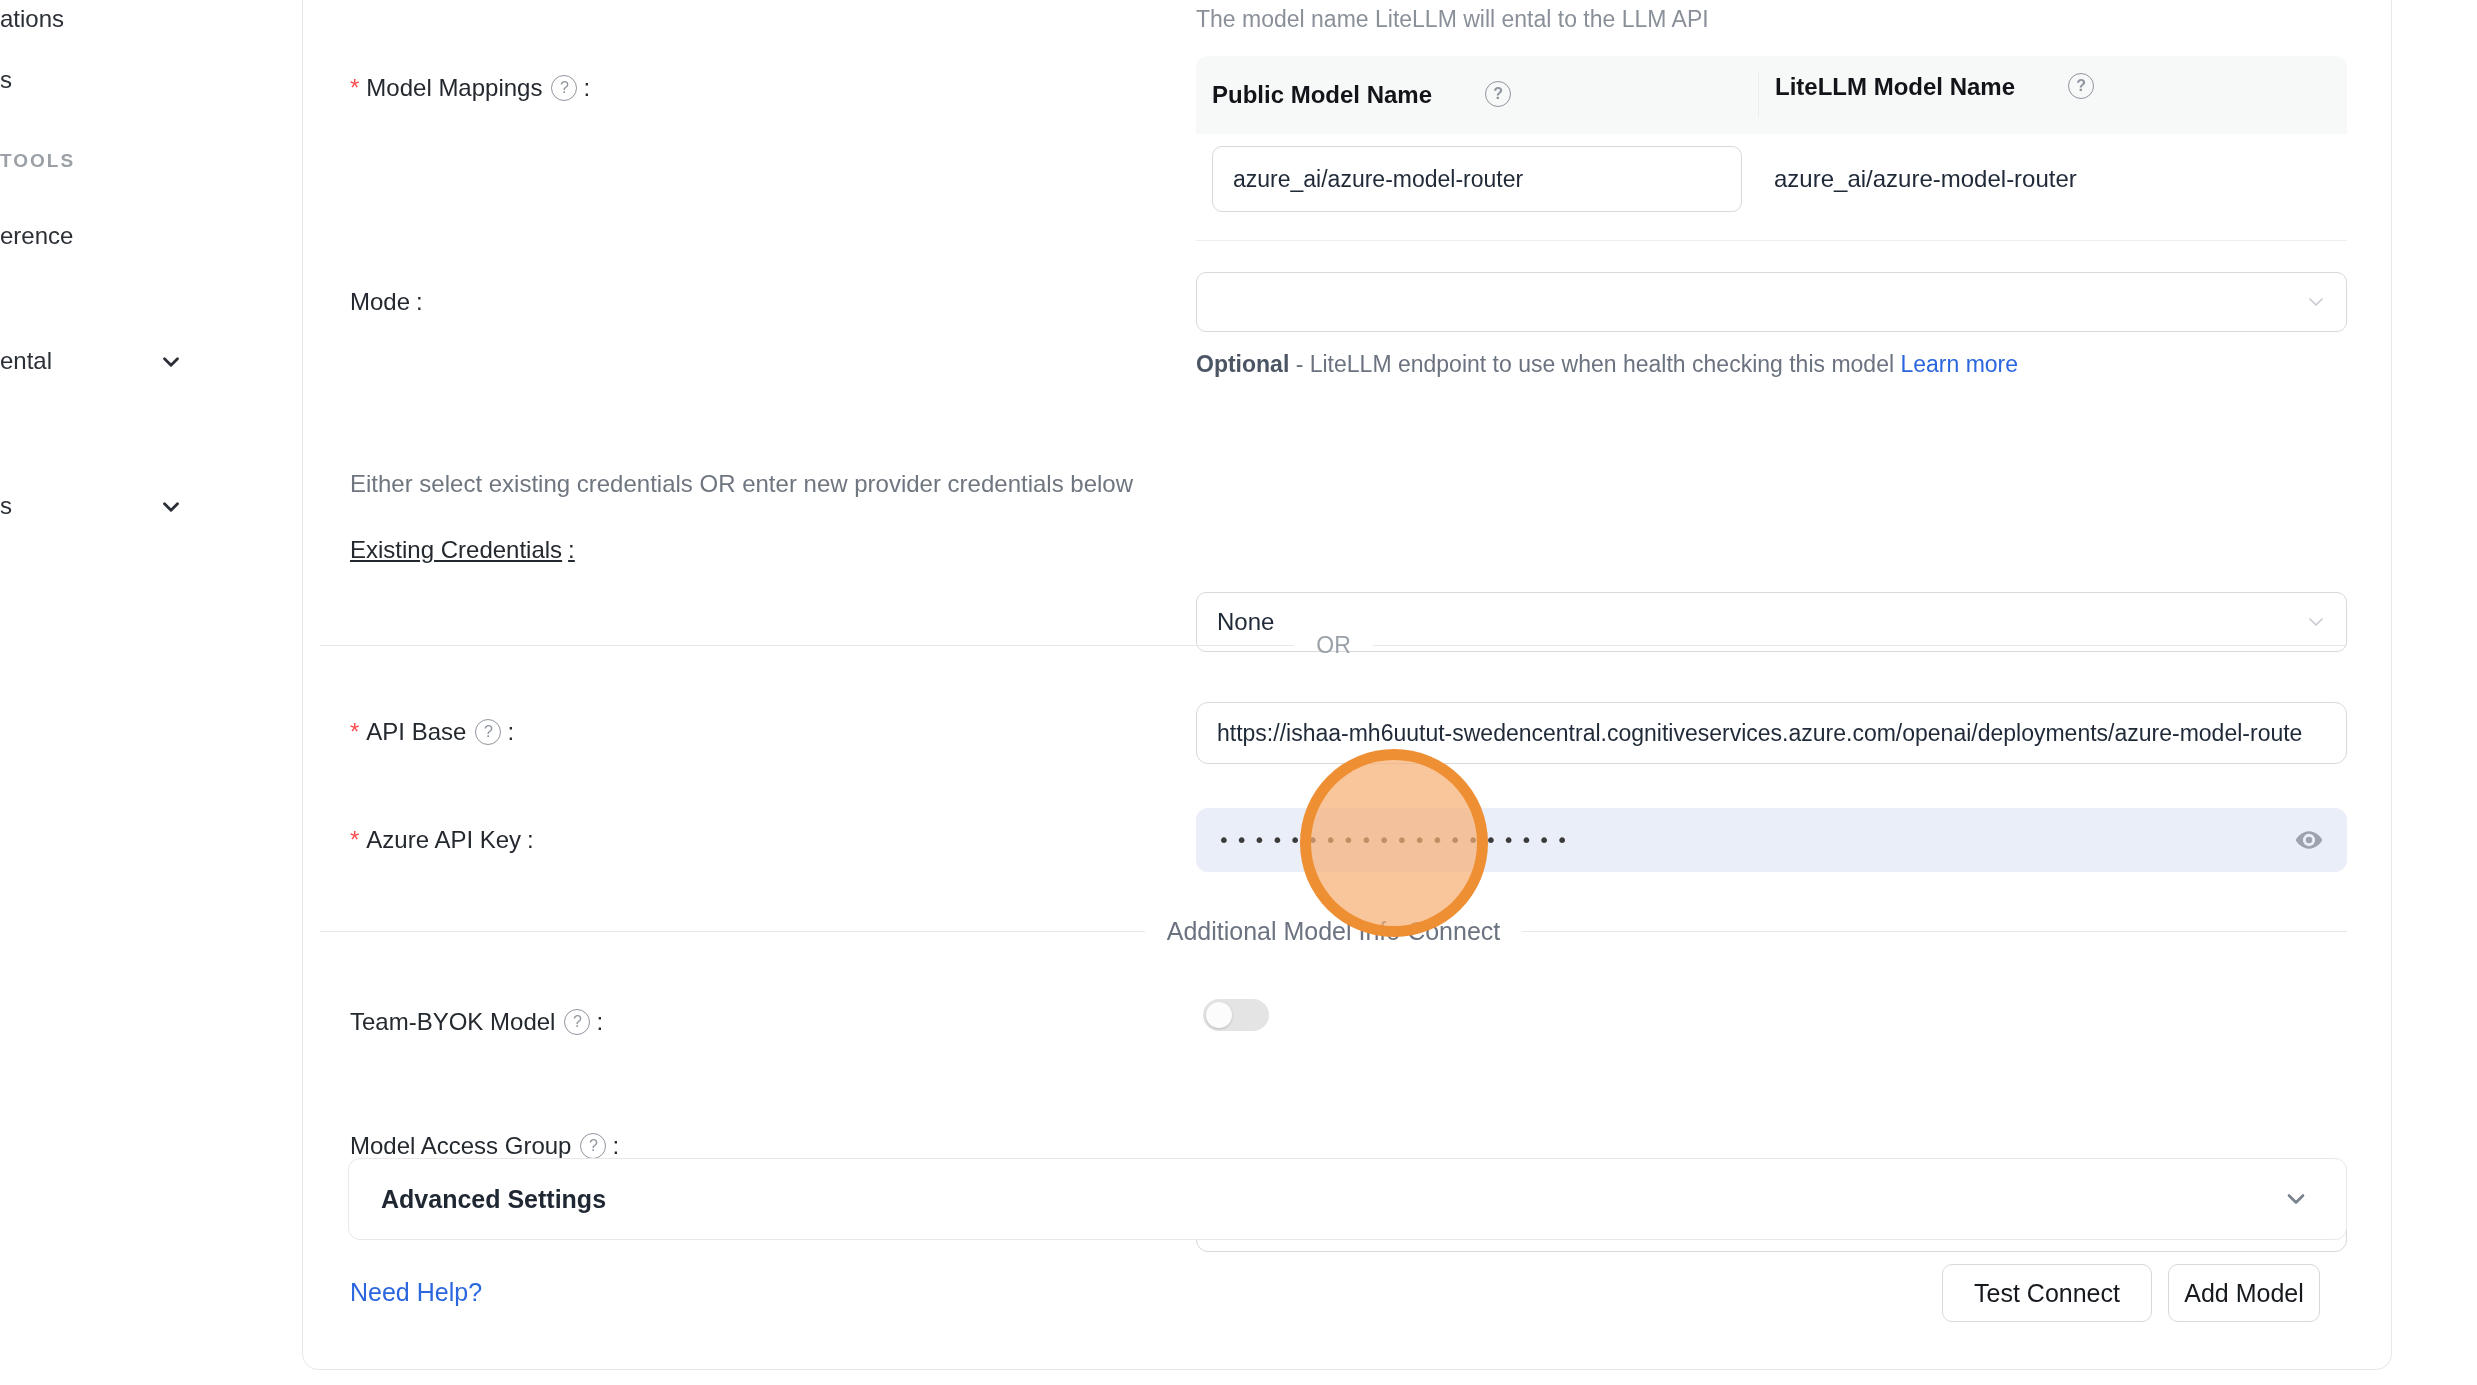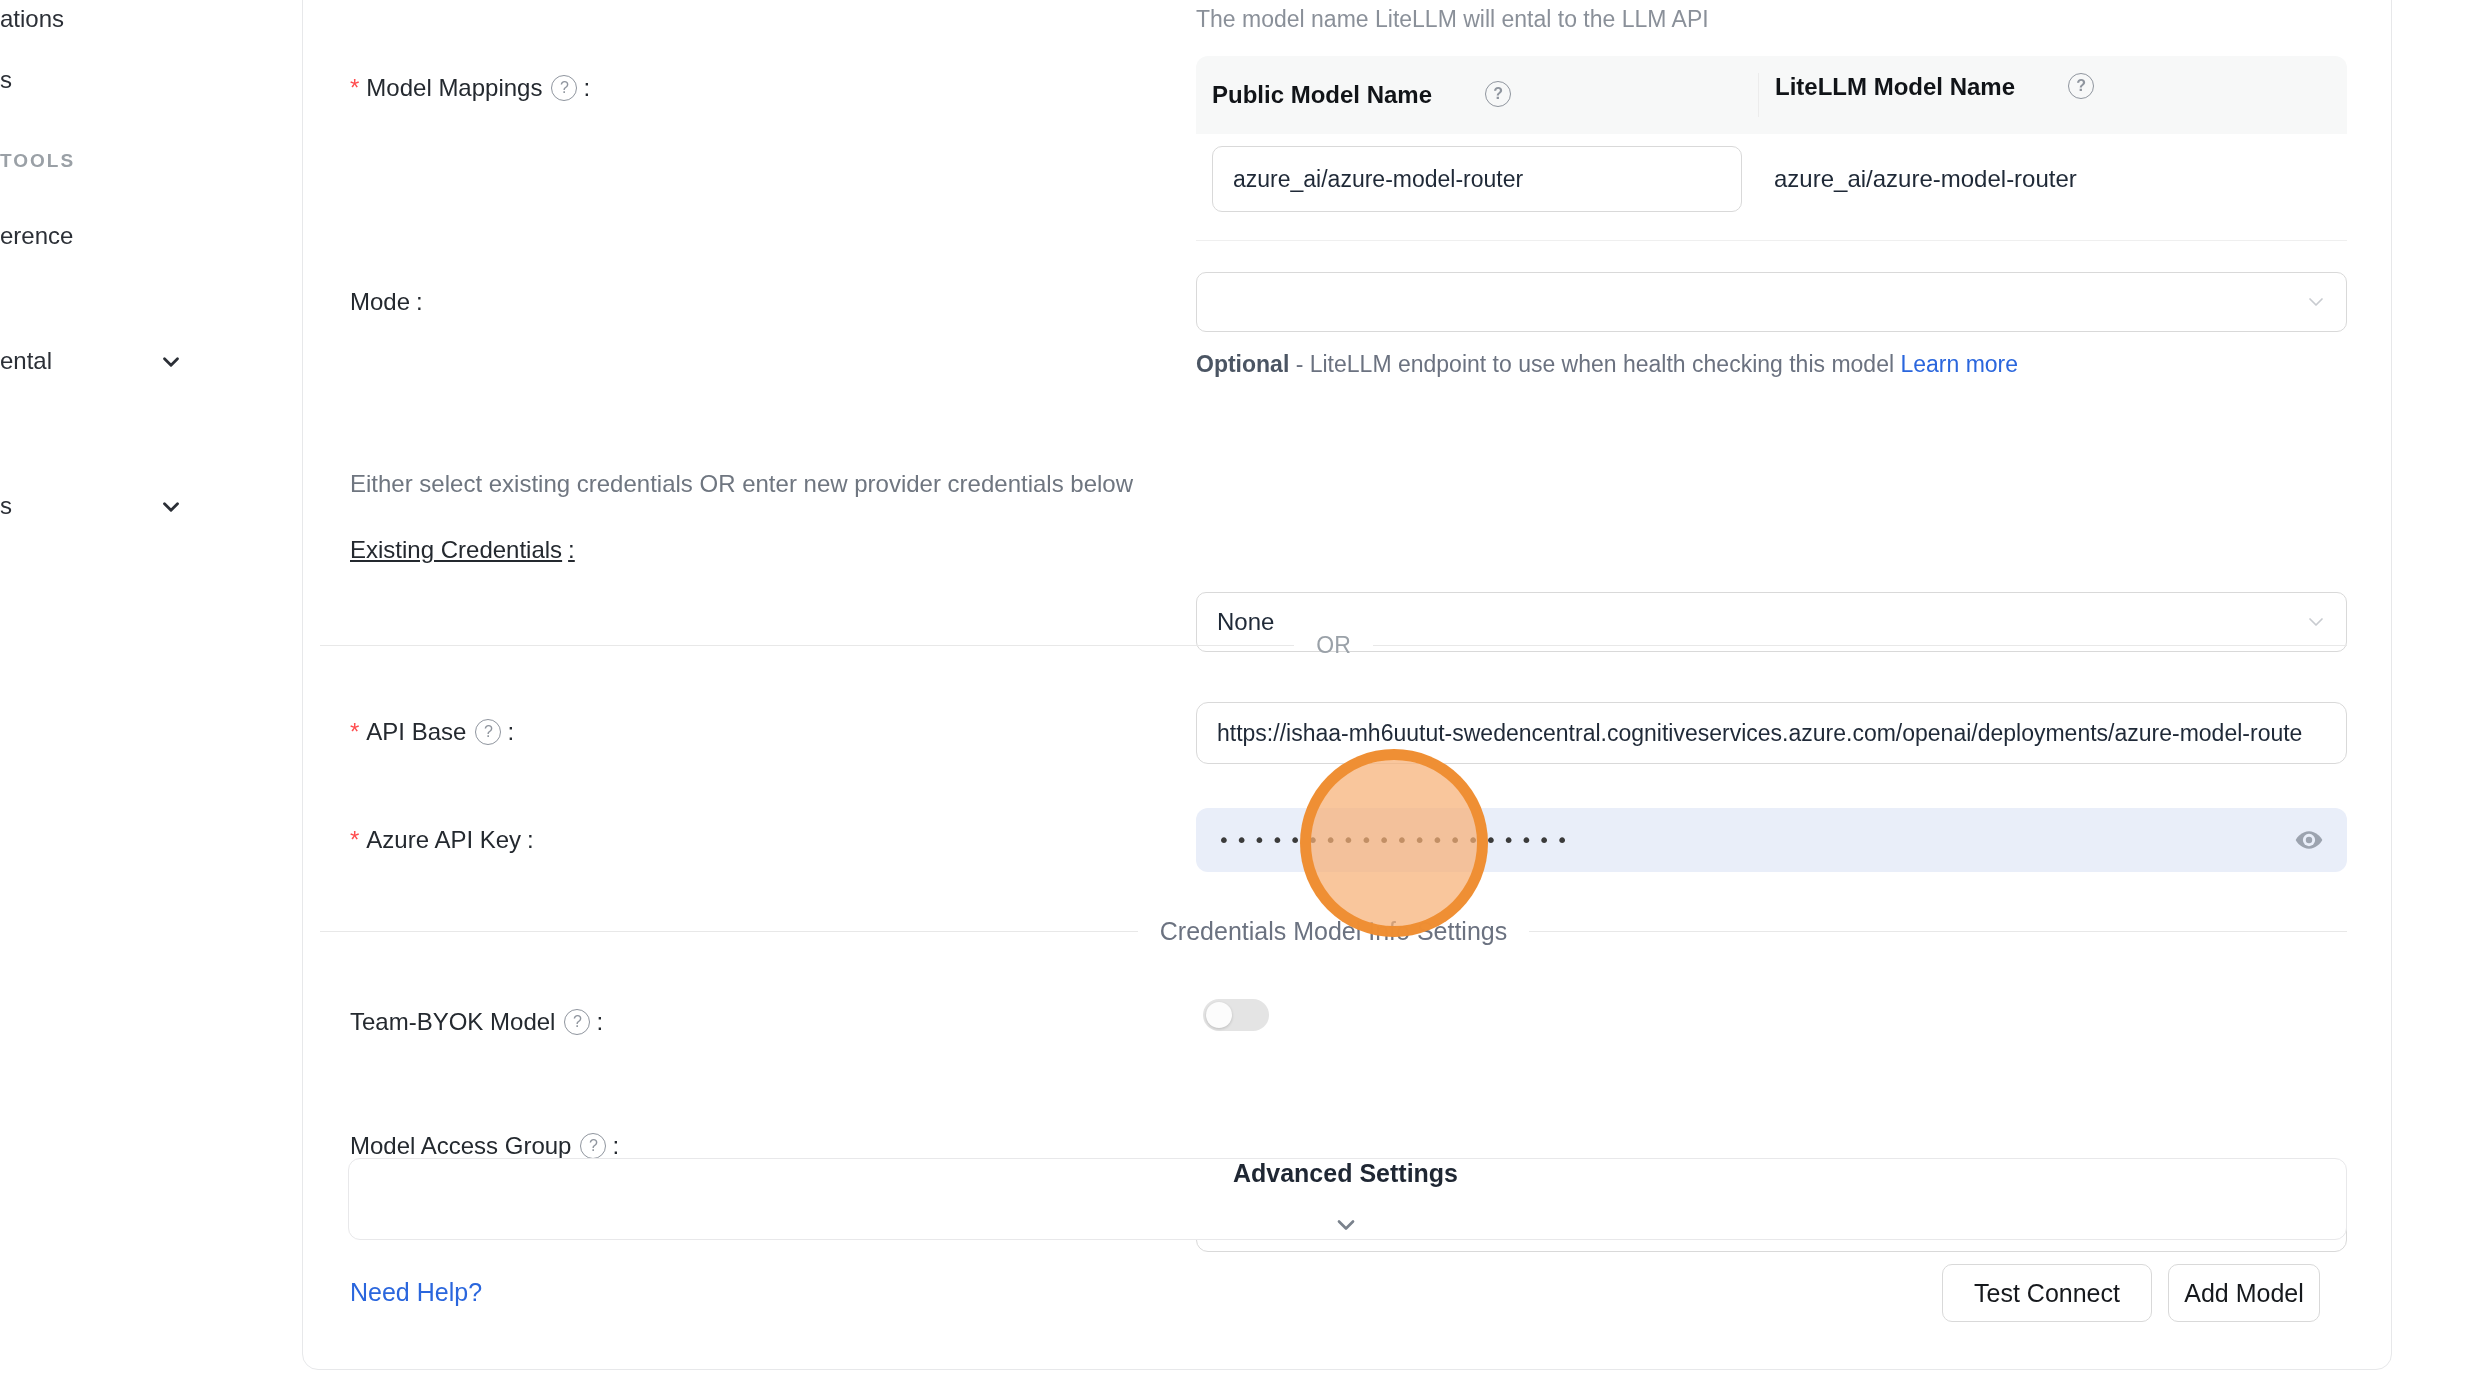--- a/index.html
+++ b/index.html
@@ -63,21 +63,21 @@
 
   
   .toggle { position:absolute; left:1203px; top:999px; width:66px; height:32px;
             background:#e4e4e4; border-radius:16px; }
   .toggle .knob { position:absolute; left:3px; top:3px; width:26px; height:26px; border-radius:50%;
                   background:#fcfcfc; box-shadow:0 1px 3px rgba(0,0,0,0.18); }
 
   
   .adv-panel { position:absolute; left:348px; top:1158px; width:1999px; height:82px;
                border:1px solid #e8e8ea; border-radius:12px; background:#fff;
-               display:flex; align-items:center; padding:0 36px 0 32px;flex-direction:column; }
+               display:flex; align-items:center; padding:0 36px 0 32px; }
   .adv-title { font-size:25px; font-weight:700; color:#1f2733; flex:1; }
 
   .link { color:#2a66dd; font-size:25px; }
   .hint-link { color:#2a66dd; }
 
   .btn { position:absolute; top:1264px; height:58px; border:1px solid #d9d9d9; border-radius:10px;
          background:#fff; font-family:"Liberation Sans",sans-serif; font-size:25px; color:#16191d;
          display:flex; align-items:center; justify-content:center; }
 </style>
 </head>
@@ -175,21 +175,21 @@
     <svg width="32" height="32" viewBox="0 0 24 24">
       <path d="M12 5.5C7 5.5 3.2 9.6 2 12c1.2 2.4 5 6.5 10 6.5S20.8 14.4 22 12c-1.2-2.4-5-6.5-10-6.5z" fill="#9ca3af"></path>
       <circle cx="12" cy="12" r="4.6" fill="#e9eef9"></circle>
       <circle cx="12" cy="12" r="2.4" fill="#9ca3af"></circle>
     </svg>
   </div>
 
   <div class="highlight-circle"></div>
 
   <div class="abs tdivider" style="left:320px; top:917px; width:2027px;">
-    <span class="dtext info-text">Credentials Model Info Settings</span>
+    <span class="dtext info-text">Additional Model Info Connect</span>
   </div>
 
   <div class="abs label" style="left:350px; top:1008px;">
     <span>Team-BYOK Model</span>
     <span class="qicon">?</span>
     <span class="colon">:</span>
   </div>
   <div class="toggle">
     <div class="knob"></div>
   </div>

